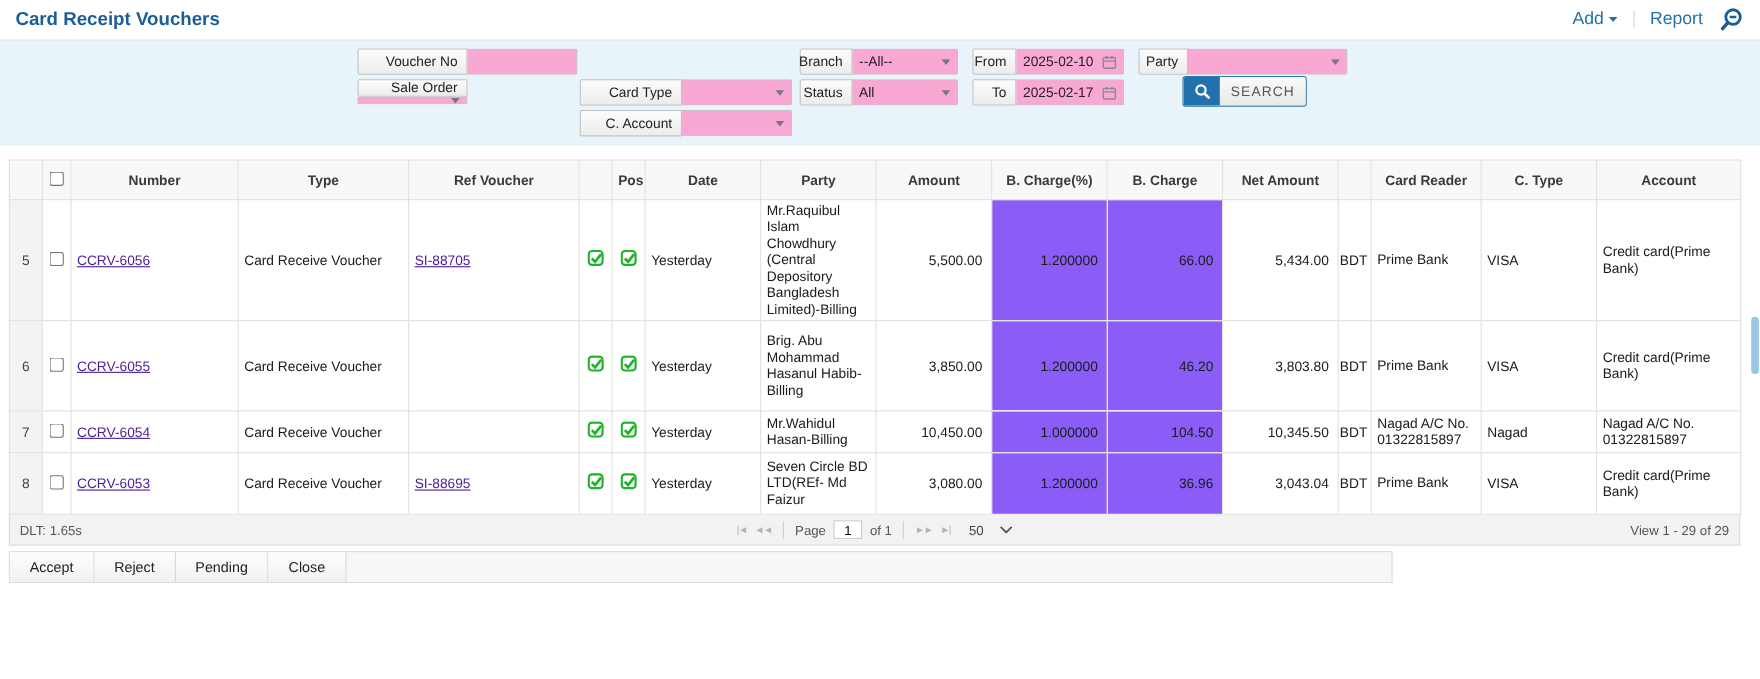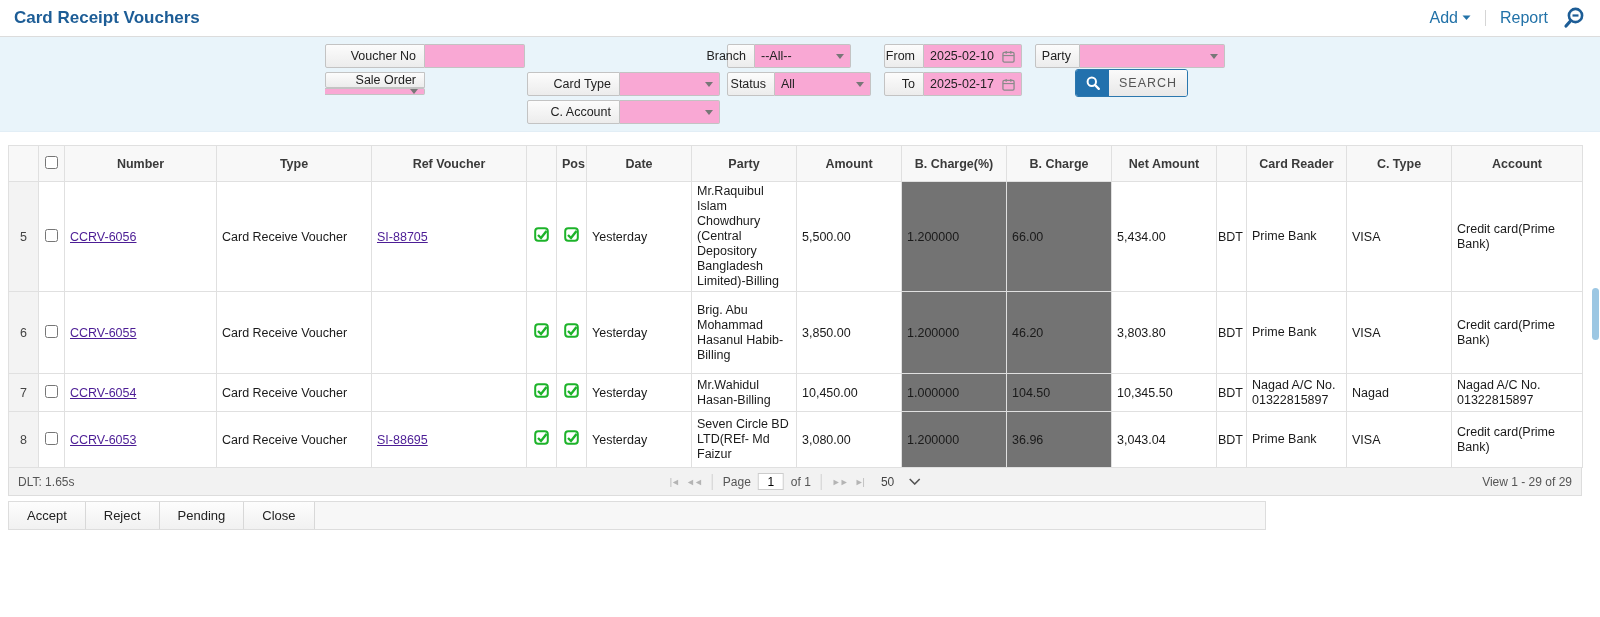--- a/index.html
+++ b/index.html
@@ -31,22 +31,22 @@
   .search-btn .ico { width:33px; background:#2271ad; display:flex; align-items:center; justify-content:center; }
   .search-btn .lbl { width:78px; background:linear-gradient(#fafafa,#e8e8e8); color:#555;
     display:flex; align-items:center; justify-content:center; font-size:12.5px; letter-spacing:1px; }
 
   
   .table-wrap { margin:13px 0 0 8px; width:1574px; }
   table { border-collapse:collapse; table-layout:fixed; width:1574px; font-size:12.5px;padding-left:36px; }
   th, td { border:1px solid #e0e0e0; vertical-align:middle; padding:2px 5px; overflow:hidden; }
   thead th { height:36px; background:#f8f8f8; font-weight:bold; color:#3a3a3a; text-align:center; font-size:12.5px; }
   td.rownum { background:#f3f3f3; text-align:center; color:#444; }
-  td.num { text-align:left; padding-right:8px; }
-  td.yellow { background:#737373; }
+  td.num { text-align:right; padding-right:8px; }
+  td.yellow { background:#8b5cf6; }
   td.center { text-align:center; }
   a.cell-link { color:#4c1d95; text-decoration:underline; cursor:pointer;text-align:center; }
   .party-cell, .acct-cell, .reader-cell { line-height:15px; }
   tr.total-row td { font-weight:bold; height:18px; padding-top:1px; padding-bottom:1px; }
   .chkbox { width:13px; height:13px; cursor:pointer; }
   .gcheck { display:inline-block; vertical-align:middle; }
 
   
   .pagerbar { position:relative; height:28px; width:1574px; background:#f2f2f2;
     border:1px solid #ddd; border-top:none; display:flex; align-items:center;
@@ -93,21 +93,21 @@
   </div>
 </div>
 
 <div class="filters">
 
   <div class="fgroup" style="left:325px; top:7px;">
     <span class="flabel" style="width:100px">Voucher No</span>
     <input class="fctl" style="width: 100px;" type="text" value="">
   </div>
   <div class="fgroup" style="left:727px; top:7px;">
-    <span class="flabel" style="width:28px">Branch</span>
+    <span class="flabel" style="width:48px">Branch</span>
     <span class="fctl sel" style="width:96px">
       <span>--All--</span>
       <span class="arrow-down"></span>
     </span>
   </div>
   <div class="fgroup" style="left:884px; top:7px;">
     <span class="flabel" style="width:40px">From</span>
     <span class="fctl" style="width:98px">
       <span class="datev">2025-02-10</span>
       <svg width="13" height="13" viewBox="0 0 14 14">

